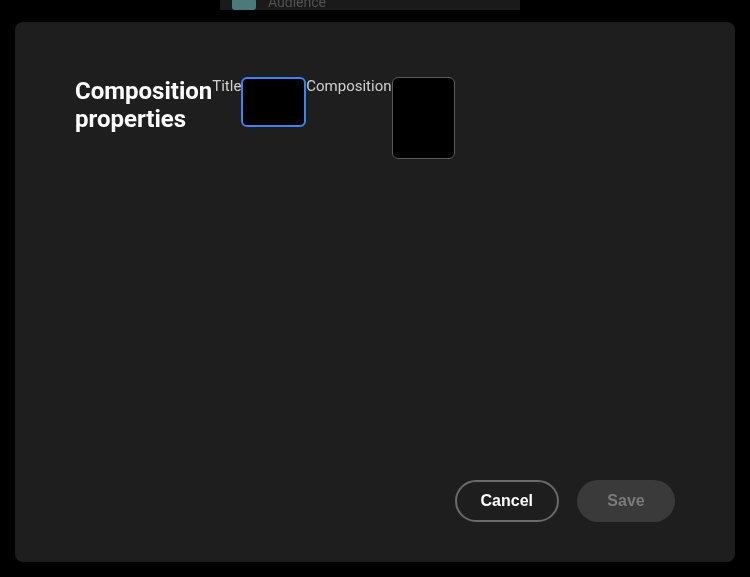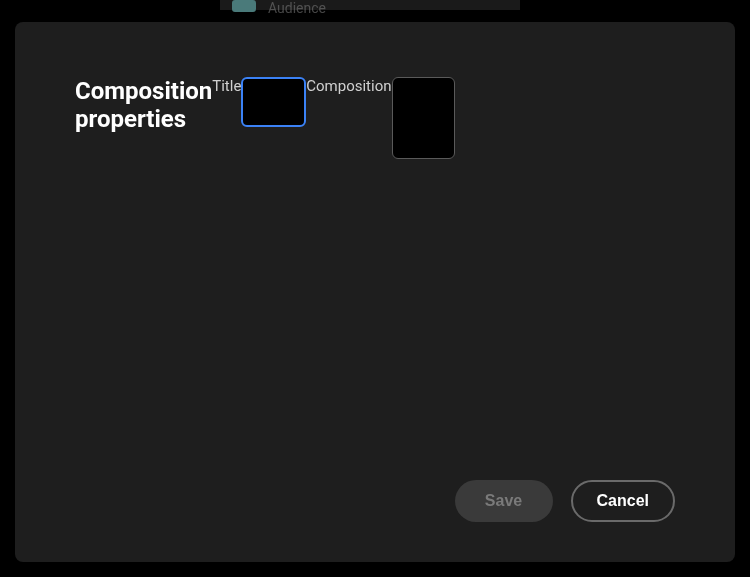--- a/index.html
+++ b/index.html
@@ -19,21 +19,21 @@
     }
     
     .background-bar {
       position: absolute;
       top: 0;
       left: 220px;
       width: 300px;
       height: 10px;
       background: #1a1a1a;
       display: flex;
-      align-items: flex-start;
+      align-items: flex-end;
       padding: 0 12px;
     }
     
     .background-icon {
       width: 24px;
       height: 12px;
       background: #4a7a7a;
       border-radius: 3px;
       margin-right: 12px;
     }
@@ -152,16 +152,16 @@
   <h1 class="dialog-title">Composition properties</h1>
   <div class="divider"></div>
 
   <label class="field-label">Title</label>
   <input type="text" class="title-input" autofocus="" value="" style="">
 
   <label class="field-label">Composition</label>
   <textarea class="description-textarea" style=""></textarea>
 
   <div class="button-row">
+    <button class="btn btn-cancel">Cancel</button>
     <button class="btn btn-save">Save</button>
-    <button class="btn btn-cancel">Cancel</button>
   </div>
 </div>
 
 </body></html>

